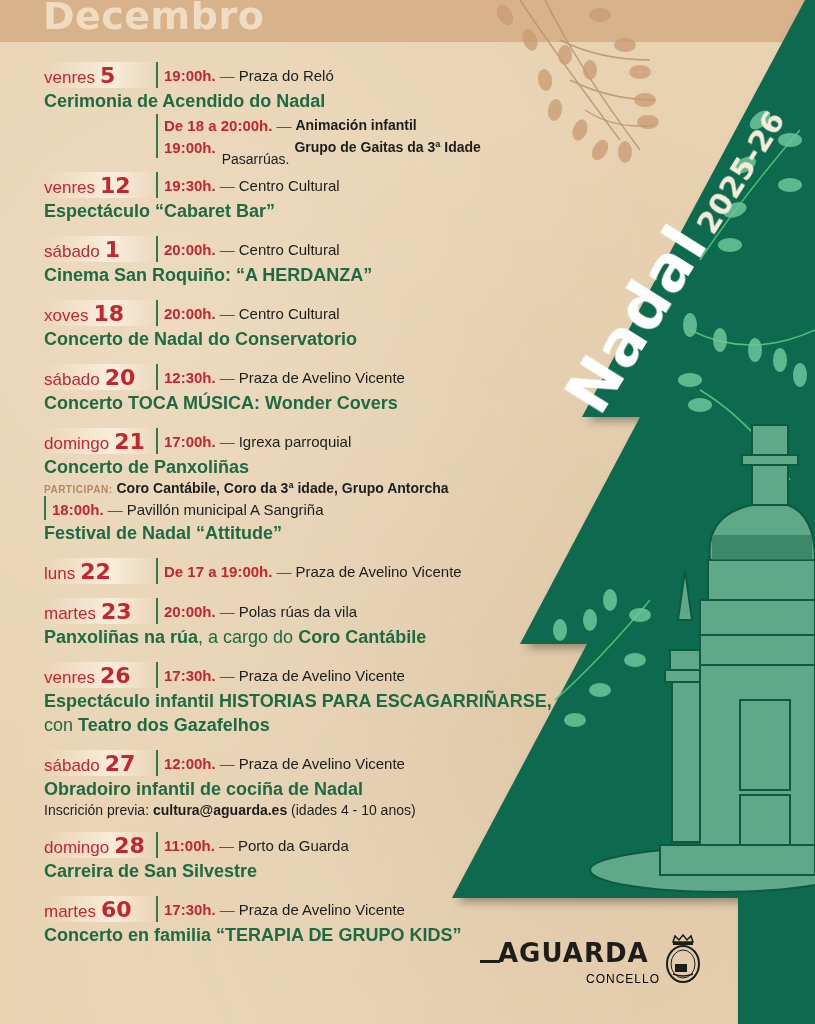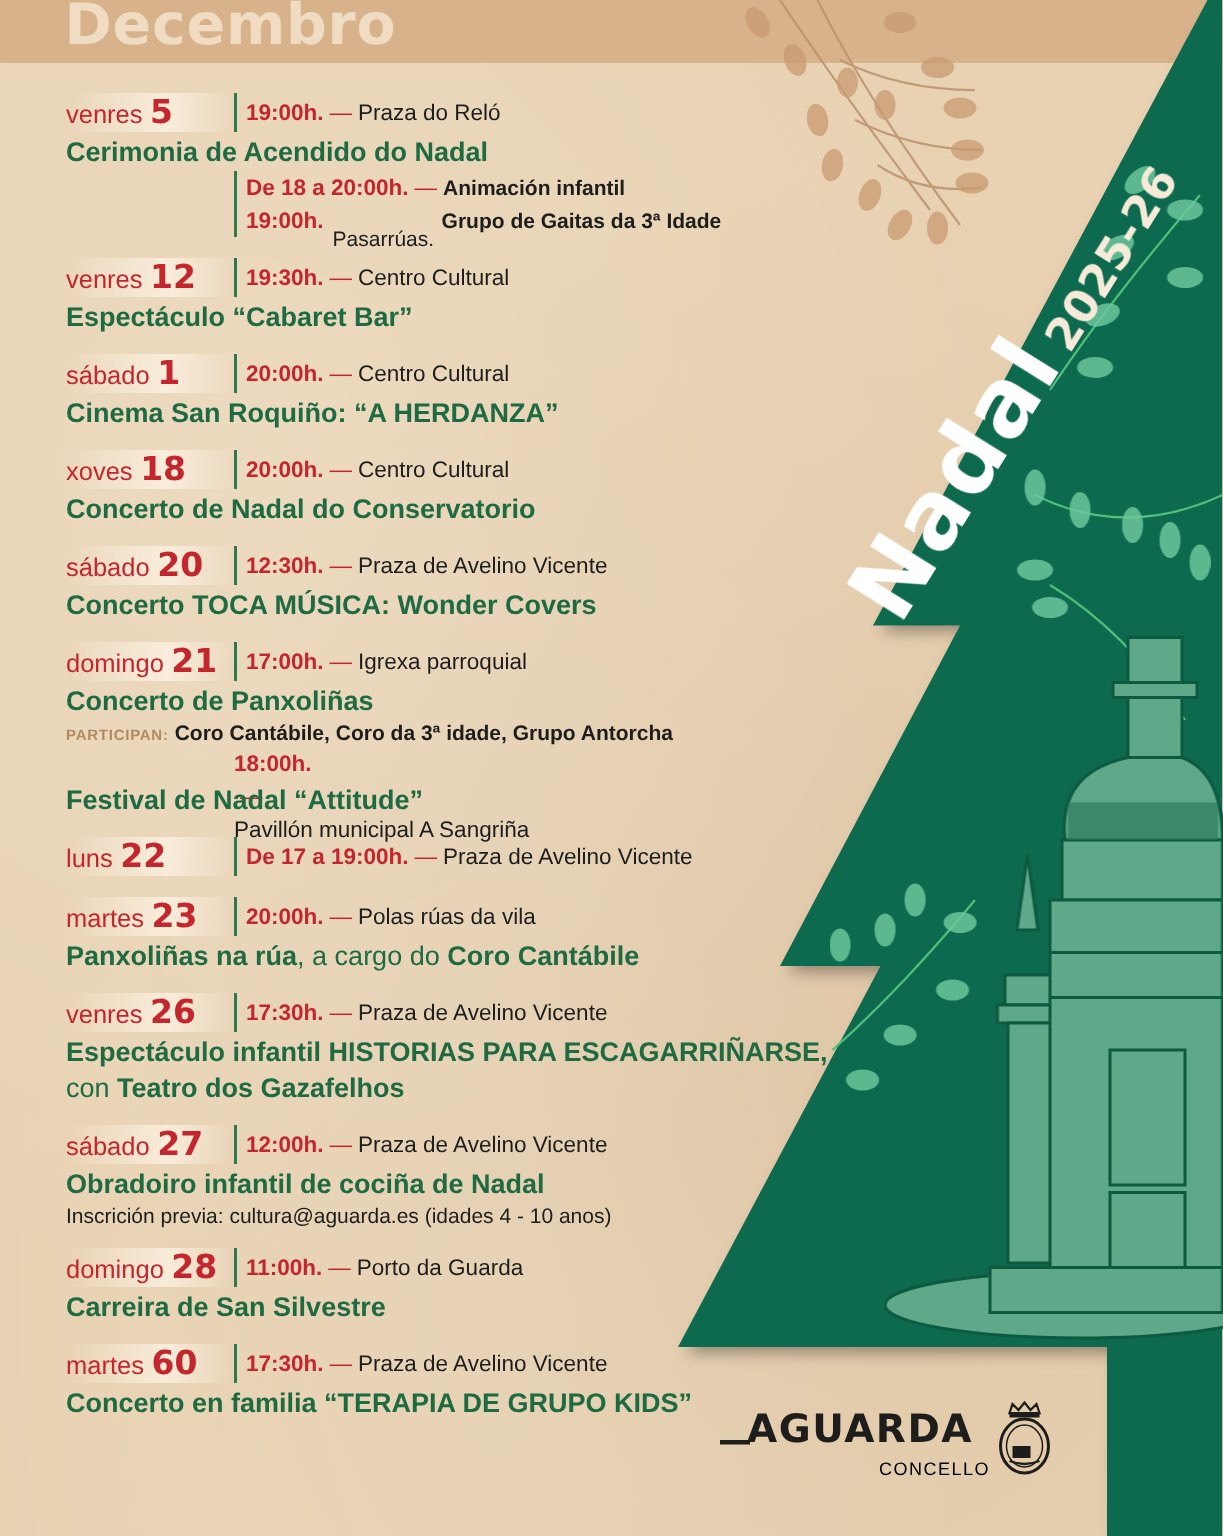--- a/index.html
+++ b/index.html
@@ -62,21 +62,21 @@
     line-height: 22px;
   }
   .event-title .plain { font-weight: normal; }
   .sub-row { display: flex; margin-left: 112px; height: 22px; align-items: center; }
   .sub-row .divider { align-self: stretch; }
   .sub-row .sub-text { color: #1d1d1b; font-size: 14px; font-weight: bold; }
   .sub-row .sub-plain { color: #1d1d1b; font-size: 14px; margin-right: 5px; margin-top: 24px; }
   .participants { font-size: 14px; color: #1d1d1b; font-weight: bold; margin-top: 2px; }
   .participants-label { color: #b08a60; font-size: 10px; letter-spacing: 0.5px; margin-right: 4px; }
   .note { font-size: 14px; color: #1d1d1b; margin-top: 2px; }
-  .note b { font-weight: normal; }
+  .note b { font-weight: bold; }
   .logo {
     position: absolute; left: 482px; top: 938px; width: 230px; height: 60px;
   }
   .logo-text {
     position: absolute; left: 0; top: 0;
     font-family: "DejaVu Sans", sans-serif; font-weight: bold; font-size: 26px;
     color: #1d1d1b; letter-spacing: 1px; text-align: center;
   }
   .logo-sub {
     position: absolute; left: 104px; top: 34px;
@@ -272,21 +272,21 @@
       </div>
       <div class="divider"></div>
       <span class="time">17:00h.</span>
       <span class="dash">—</span>
       <span class="place">Igrexa parroquial</span>
     </div>
     <div class="event-title">Concerto de Panxoliñas</div>
     <div class="participants">
       <span class="participants-label">PARTICIPAN:</span><span>Coro Cantábile, Coro da 3ª idade, Grupo Antorcha</span>
     </div>
-    <div class="event-head" style="margin-left:112px;height:24px;flex-direction:column;">
+    <div class="event-head" style="height:24px;">
       <div class="divider"></div>
       <span class="time">18:00h.</span>
       <span class="dash">—</span>
       <span class="place">Pavillón municipal A Sangriña</span>
     </div>
     <div class="event-title">Festival de Nadal “Attitude”</div>
   </div>
 
   <div class="event">
     <div class="event-head">

